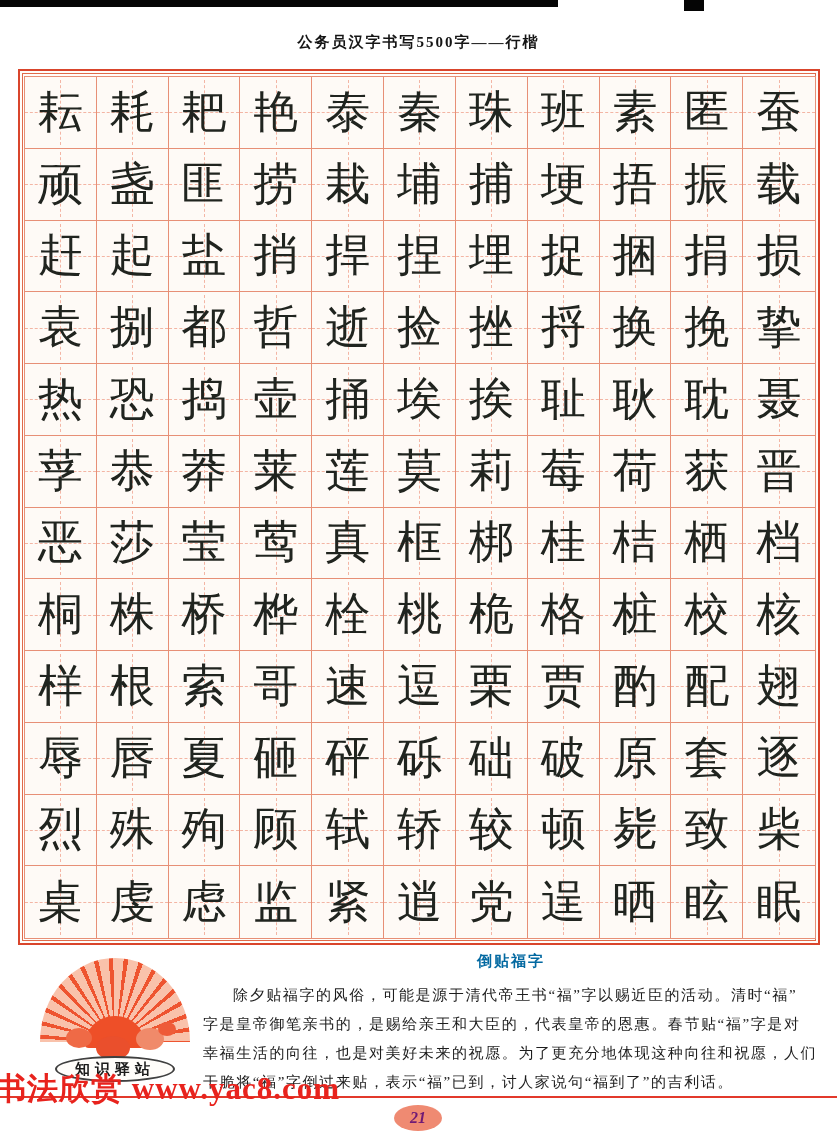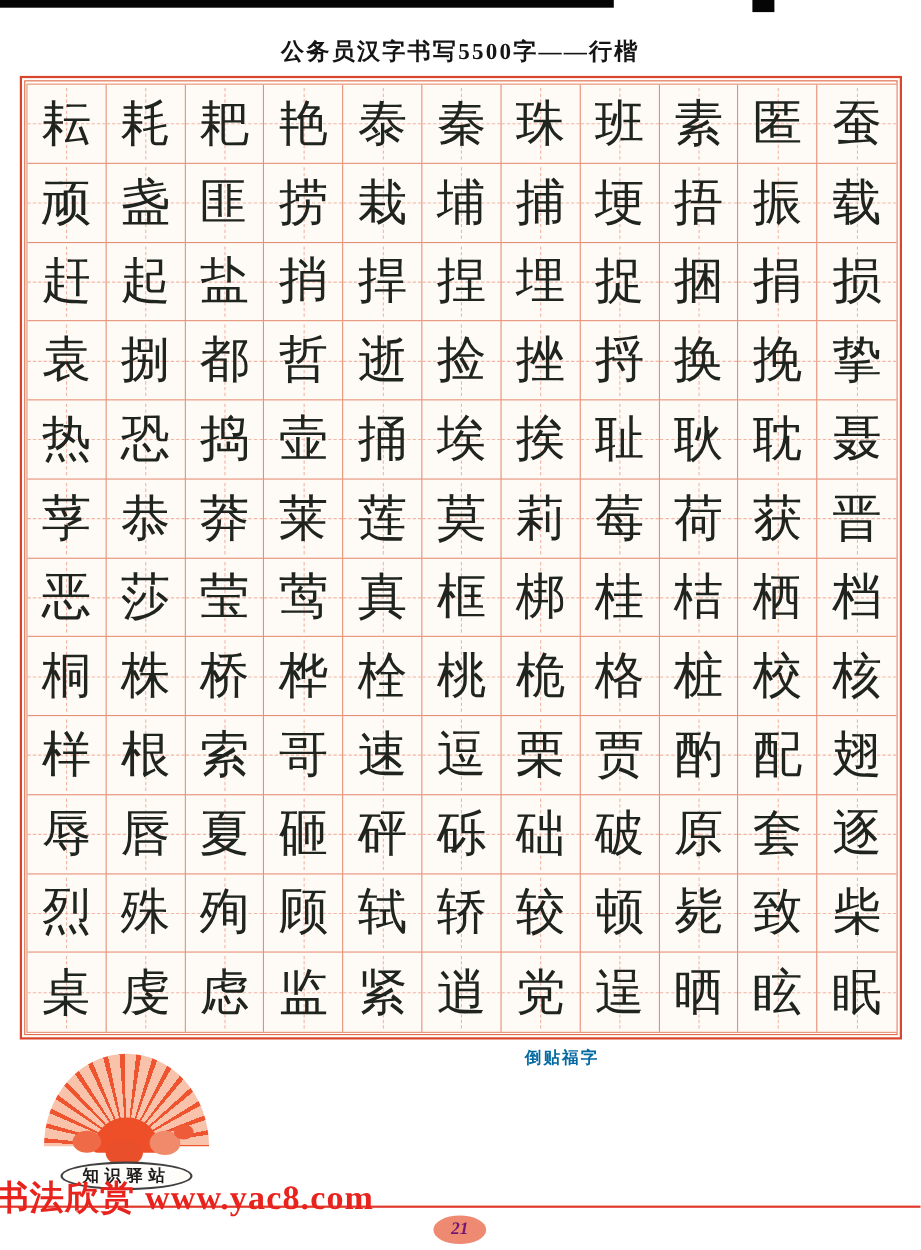--- a/index.html
+++ b/index.html
@@ -8,21 +8,21 @@
     background:#ffffff;
     font-family:"Liberation Serif","DejaVu Serif",serif;
   }
   
   .scan-bar{position:absolute;top:0;left:0;width:558px;height:7px;background:#050505;}
   .scan-mark{position:absolute;top:0;left:684px;width:20px;height:11px;background:#050505;}
 
   
   .page-title{
     position:absolute;top:33px;left:0;width:100%;
-    text-align:center;font-size:21px;font-weight:bold;color:#151515;
+    text-align:center;font-size:15px;font-weight:bold;color:#151515;
     letter-spacing:2px;
   }
 
   
   .frame-outer{
     position:absolute;left:18px;top:69px;width:802px;height:876px;
     border:2px solid #d9452c;background:#fffdfa;box-sizing:border-box;
   }
   .frame-inner{
     position:absolute;left:2px;top:2px;right:2px;bottom:2px;
@@ -533,20 +533,26 @@
     <div class="flower f1"></div>
     <div class="flower f2"></div>
     <div class="flower f3"></div>
     <div class="flower f4"></div>
   </div>
 
   <div class="station-label">知识驿站</div>
 
   <div class="article">
     <div class="article-title">倒贴福字</div>
+    <div>
+        <div class="article-line">除夕贴福字的风俗，可能是源于清代帝王书“福”字以赐近臣的活动。清时“福”</div>
+        <div class="article-line">字是皇帝御笔亲书的，是赐给亲王和大臣的，代表皇帝的恩惠。春节贴“福”字是对</div>
+        <div class="article-line">幸福生活的向往，也是对美好未来的祝愿。为了更充分地体现这种向往和祝愿，人们</div>
+        <div class="article-line">干脆将“福”字倒过来贴，表示“福”已到，讨人家说句“福到了”的吉利话。</div>
+      </div>
   </div>
 
   <div class="watermark">书法欣赏 www.yac8.com</div>
 
   <div class="footer-rule"></div>
   <div class="page-badge">21</div>
 
 </div>
 
 </body></html>

